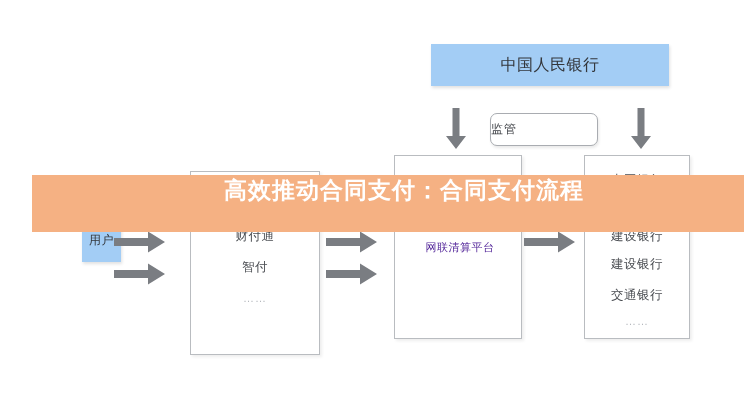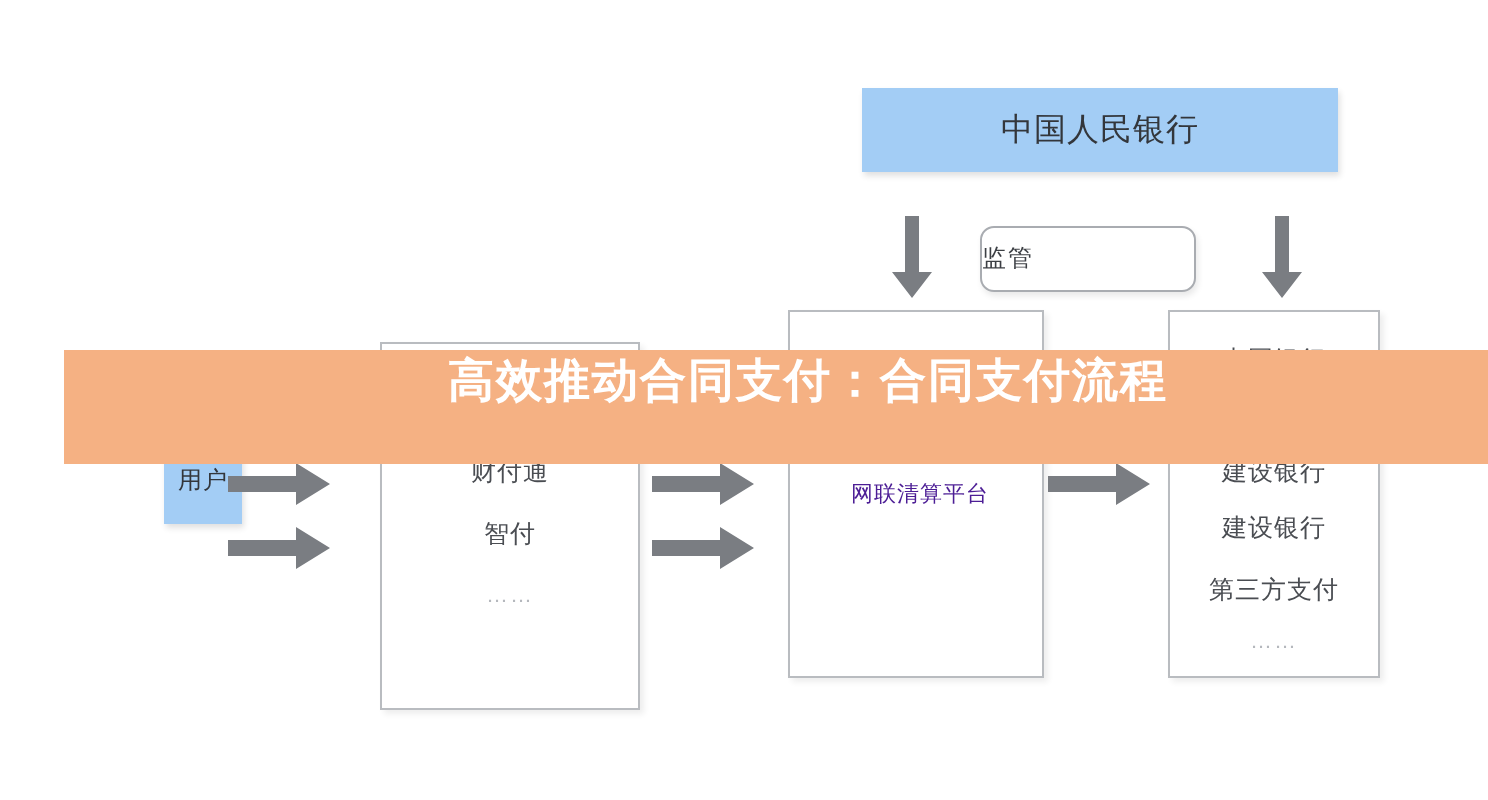--- a/index.html
+++ b/index.html
@@ -171,21 +171,21 @@
   <div class="column-box" id="clearing-column" style="left:394px; top:155px; width:126px; height:182px;">
     <div class="column-center-label">网联清算平台</div>
   </div>
 
   <div class="column-box" id="bank-column" style="left:584px; top:155px; width:104px; height:182px;">
     <div class="column-list" style="padding-top:17px;">
       <div class="column-item" style="margin-bottom:13px;">中国银行</div>
       <div class="column-item" style="margin-bottom:13px;">工商银行</div>
       <div class="column-item" style="margin-bottom:13px;">建设银行</div>
       <div class="column-item" style="">建设银行</div>
-      <div class="column-item" style="margin-bottom:11px;">第三方支付</div>
+      <div class="column-item" style="margin-bottom:11px;">交通银行</div>
       <div class="column-item dots">……</div>
     </div>
   </div>
 
   <div class="arrow-right" style="left:114px; top:231px;">
     <svg width="52" height="22" viewBox="0 0 52 22">
       <path d="M0 7 H34 V0.5 L51 11 L34 21.5 V15 H0 Z" fill="#7a7d82"></path>
     </svg>
   </div>
   <div class="arrow-right" style="left:114px; top:263px;">

